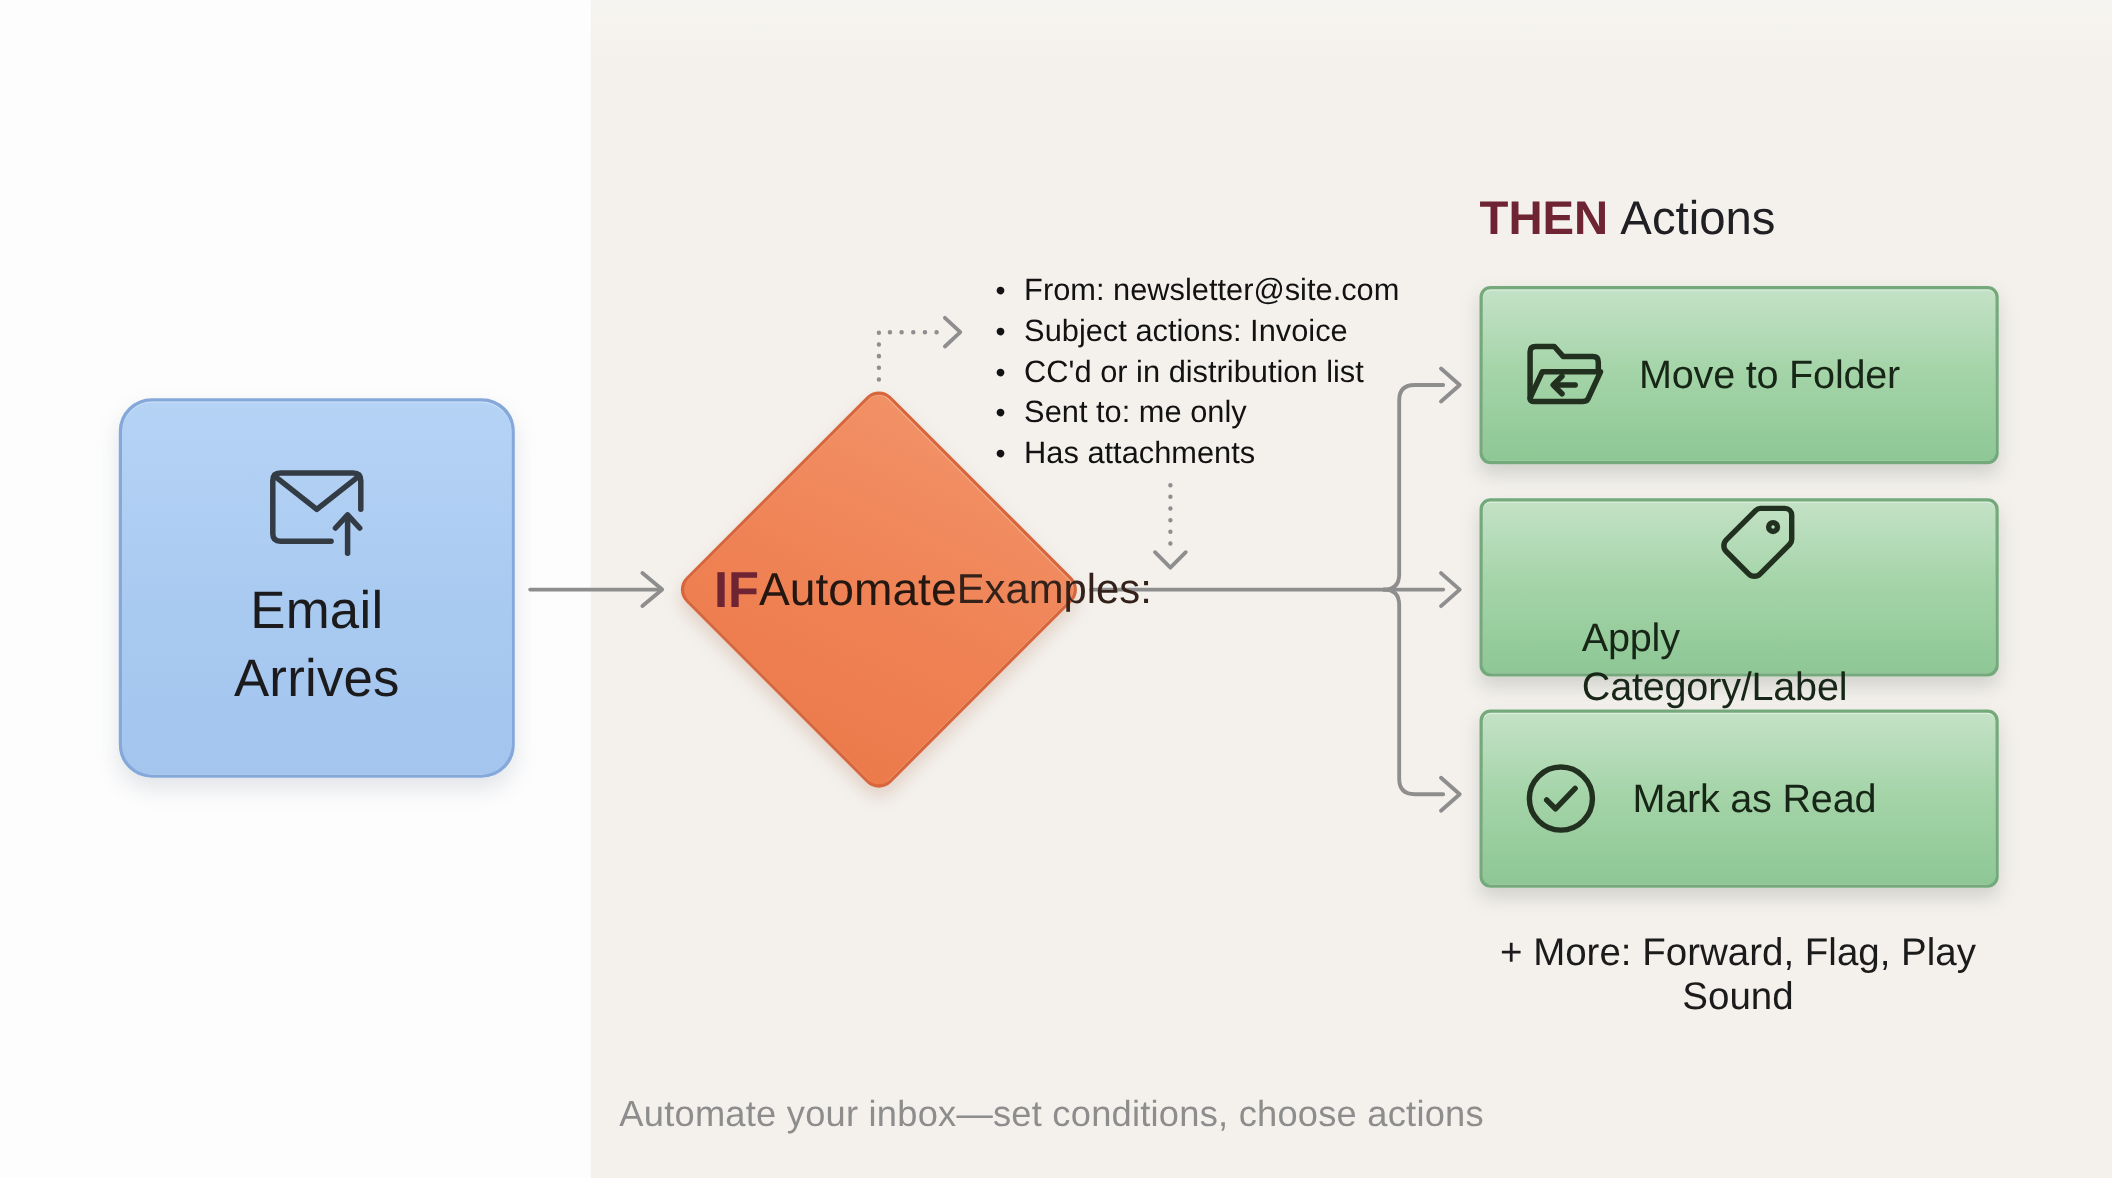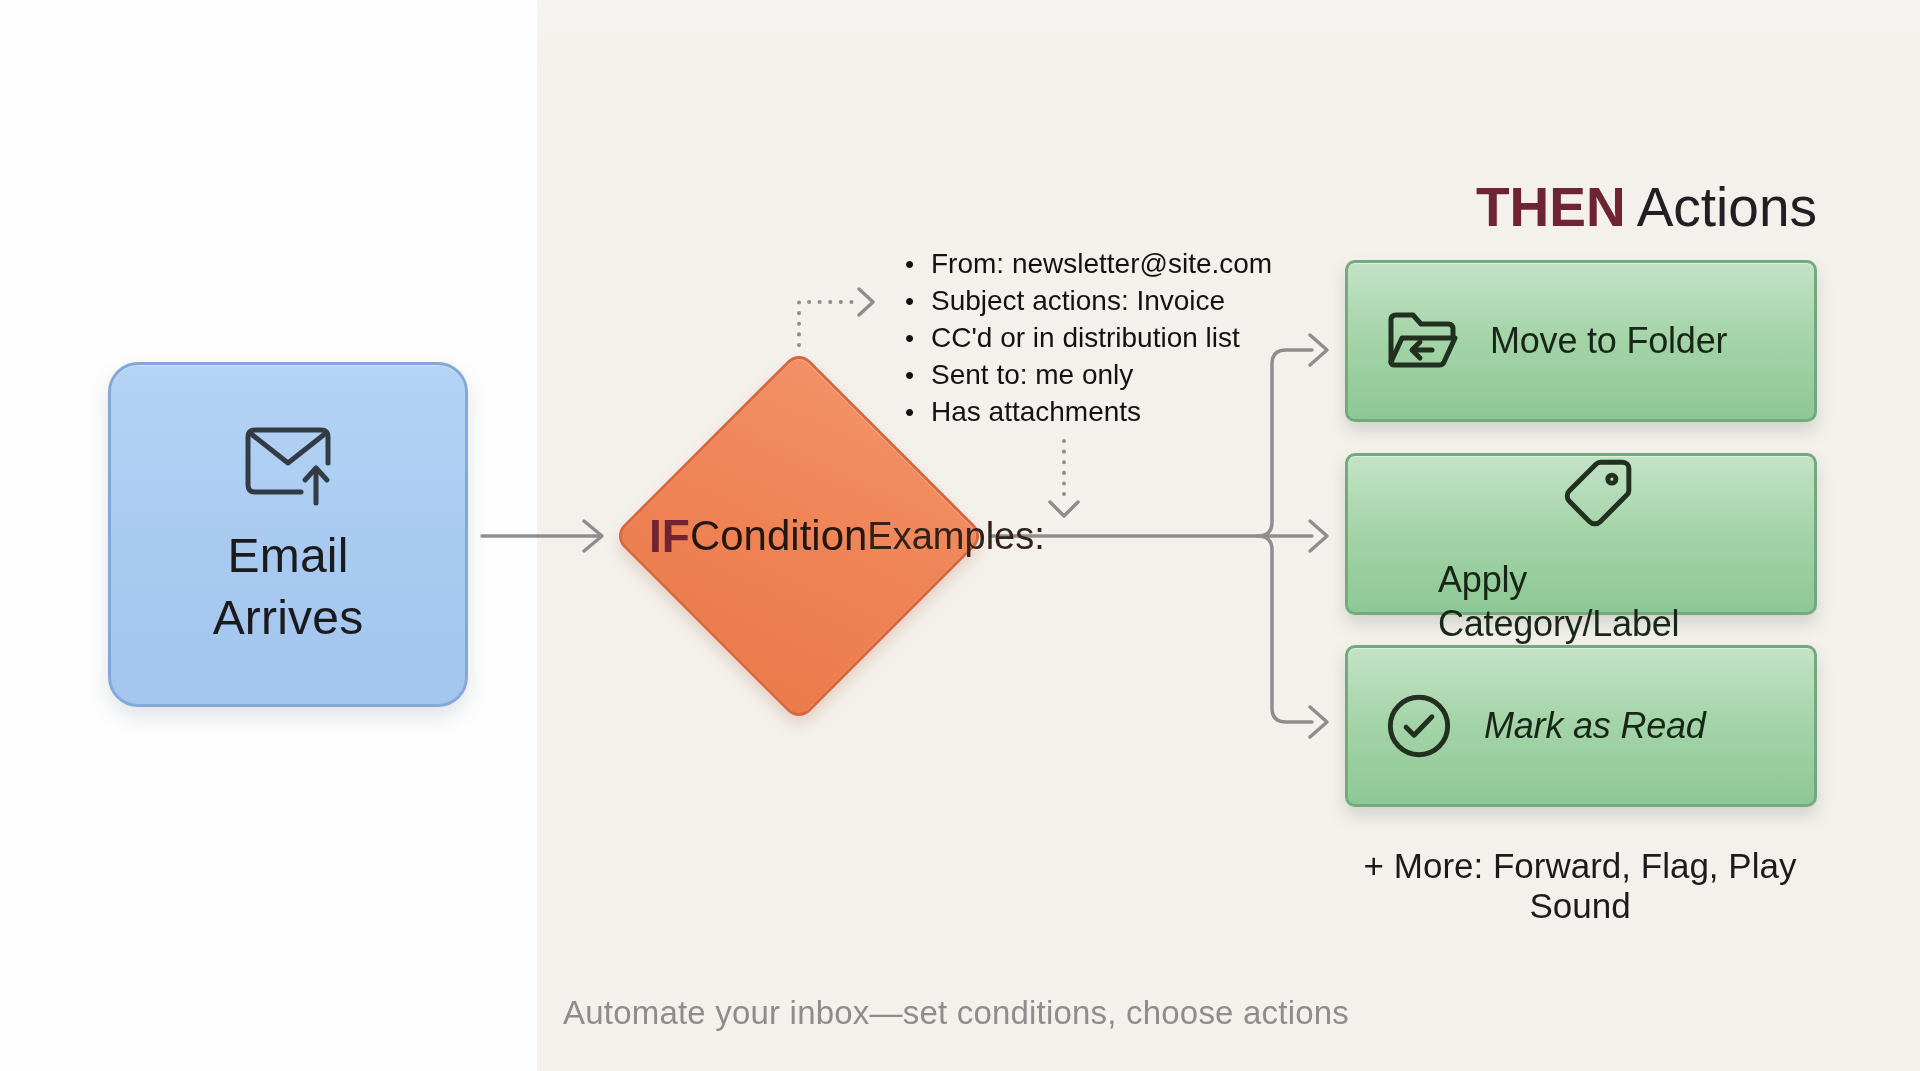--- a/index.html
+++ b/index.html
@@ -107,22 +107,22 @@
   .examples-list .dot {
     width: 26px;
     font-size: 26px;
     color: #121212;
   }
   
   .then-heading {
     position: absolute;
     left: 1345px; top: 175px;
     width: 472px;
-    text-align: right;
-    font-size: 55px;
+    text-align: left;
+    font-size: 43px;
     z-index: 2;
   }
   .then-keyword { font-weight: 700; color: #6e2433; }
   .then-rest { font-weight: 500; color: #202024; margin-left: 11px; }
 
   .action-card {
     position: absolute;
     left: 1345px;
     width: 472px; height: 162px;
     border-radius: 10px;
@@ -130,21 +130,21 @@
     border: 3px solid #73a97b;
     box-shadow: 0 9px 16px rgba(110, 125, 108, 0.25), inset 0 1px 0 rgba(255,255,255,0.45);
     display: flex;
     align-items: center;
     padding-left: 34px;
     gap: 28px;
     z-index: 2;
   }
   .card-1 { top: 260px; }
   .card-2 { top: 453px; flex-direction: column; }
-  .card-3 { top: 645px; font-style: italic; }
+  .card-3 { top: 645px; }
   .action-card .action-icon { flex: 0 0 auto; }
   .action-label {
     font-size: 36px;
     color: #172616;
     line-height: 1.22;
     max-width: 320px;
     letter-spacing: -0.2px;
   }
   .more-actions {
     position: absolute;
@@ -209,21 +209,21 @@
       <path d="M76,82 V50"></path>
       <path d="M65,59 L76,47 L87,59"></path>
     </svg>
     <div class="start-label">Email
 Arrives</div>
   </div>
 
   <div class="diamond"></div>
   <div class="diamond-text">
     <div class="cond-keyword">IF</div>
-    <div class="cond-title">Condition</div>
+    <div class="cond-title">Automate</div>
     <div class="cond-subtitle">Examples:</div>
   </div>
 
   <ul class="examples-list">
     <li>
       <span class="dot">•</span>
       <span>From: newsletter@site.com</span>
     </li>
     <li>
       <span class="dot">•</span>

